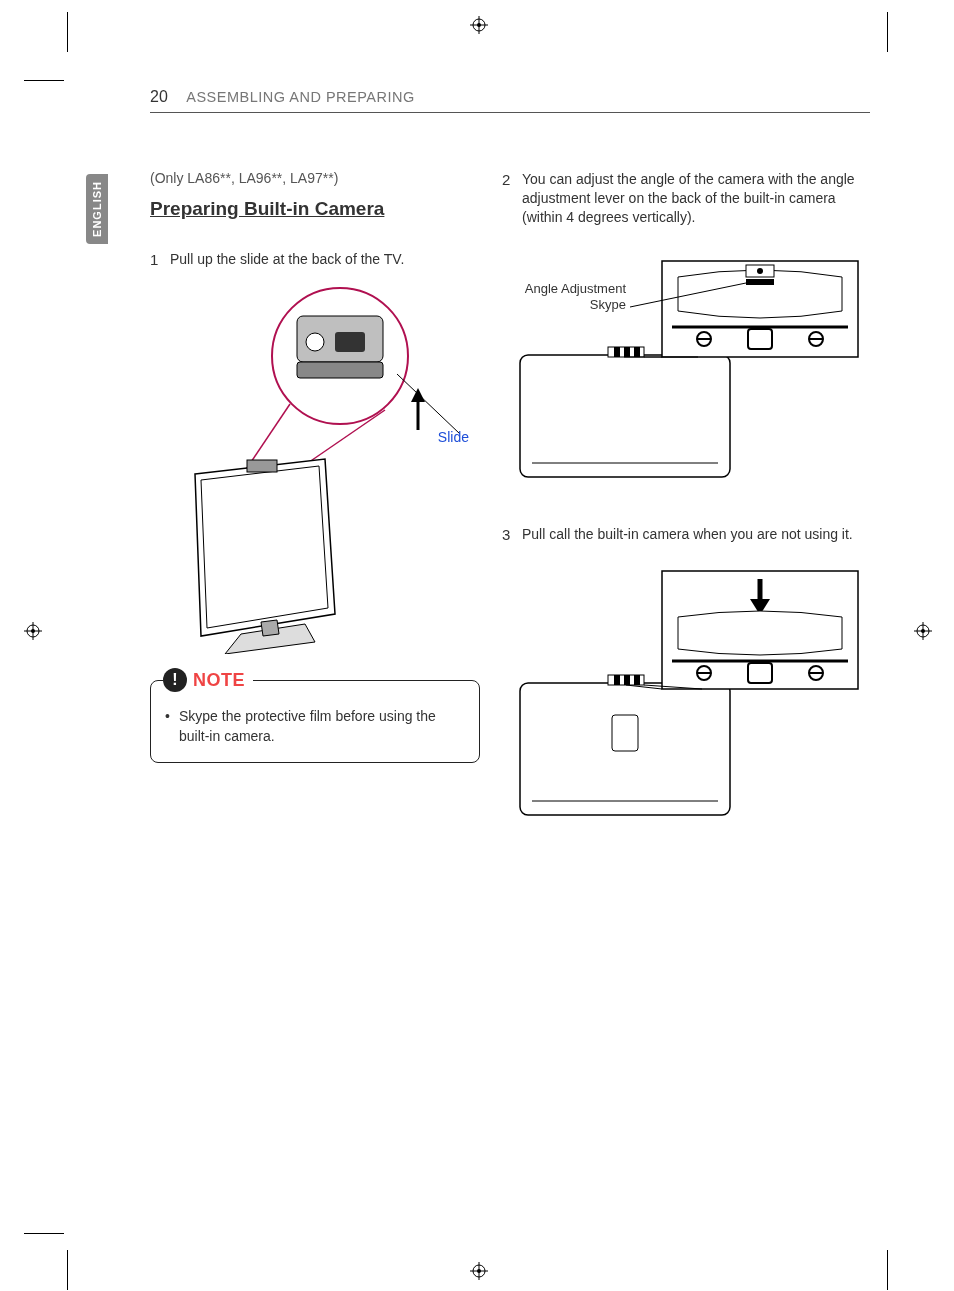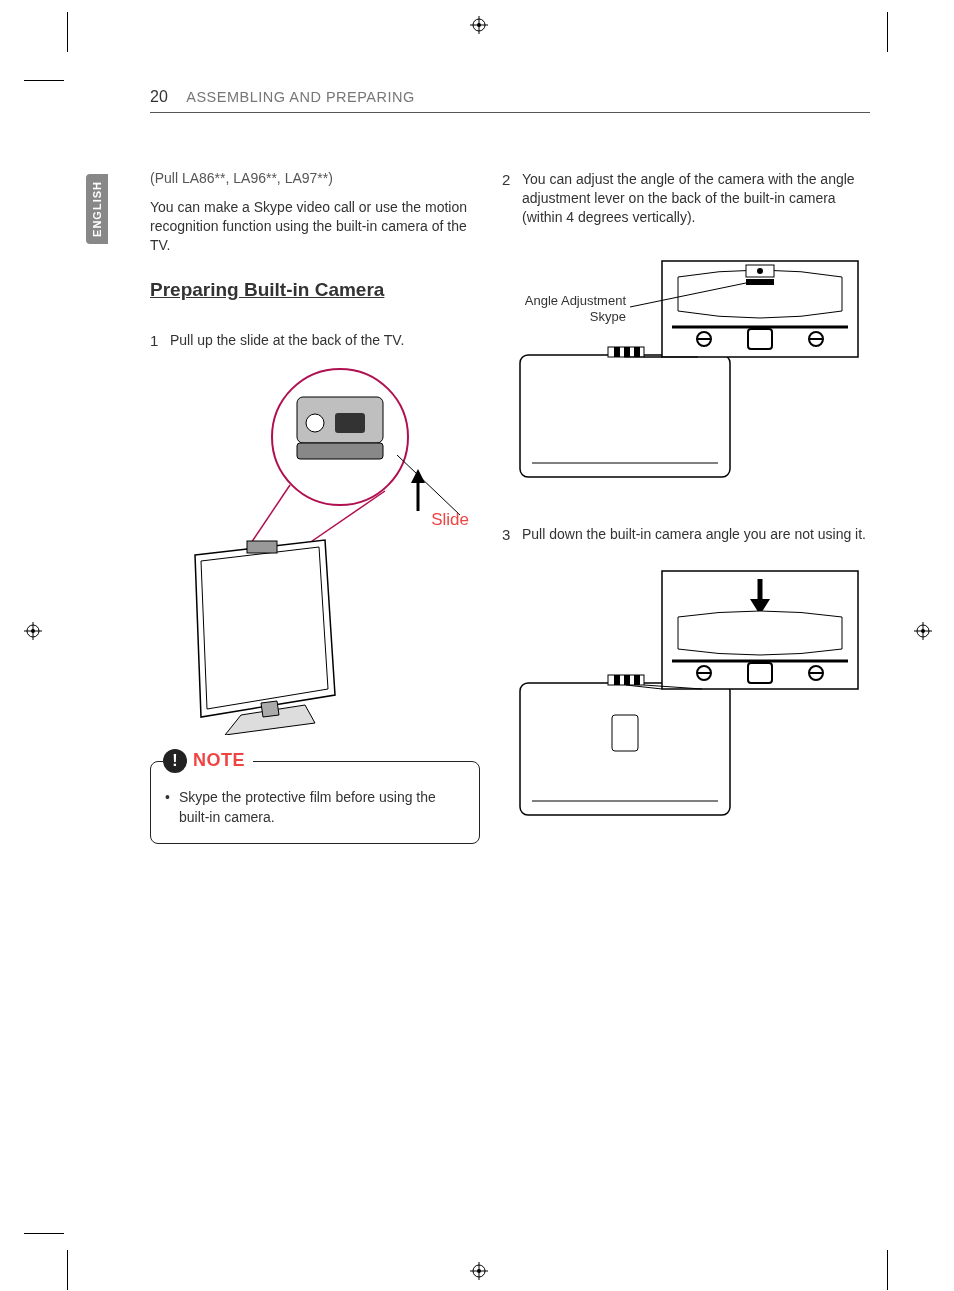--- a/index.html
+++ b/index.html
@@ -37,21 +37,21 @@
   .step .txt { flex: 1; }
 
   
   .fig { position: relative; margin: 0 auto; }
   .fig svg { display: block; }
 
   .fig1 { width: 300px; height: 370px; margin-top: 10px; margin-bottom: 26px; }
   .fig2 { width: 350px; height: 230px; margin-top: 28px; margin-bottom: 40px; }
   .fig3 { width: 350px; height: 260px; margin-top: 20px; }
 
-  .slidelabel { position: absolute; font-size: 17px; color: #ef4444; margin-left: 31px; }
+  .slidelabel { position: absolute; font-size: 14px; color: #1d4ed8; margin-left: 31px; }
 
   
   .notebox { position: relative; border: 1px solid #222; border-radius: 8px; padding: 26px 14px 16px 14px; margin-top: 10px; }
   .notehead { position: absolute; top: -13px; left: 12px; background: #fff; padding: 0 8px 0 0; display: flex; align-items: center; gap: 6px; }
   .noteicon { width: 24px; height: 24px; border-radius: 50%; background: #222; color: #fff; display: flex; align-items: center; justify-content: center; font-weight: bold; font-size: 16px; }
   .notetitle { font-size: 18px; font-weight: bold; color: #ef4444; letter-spacing: .5px; }
   .notebox ul { list-style: none; }
   .notebox li { position: relative; padding-left: 14px; font-size: 14px; line-height: 1.4; color: #333; }
   .notebox li::before { content: "•"; position: absolute; left: 0; top: 0; }
 
@@ -105,22 +105,21 @@
   <div class="hdr">
     <span class="pnum">20</span>
     <span class="sec">ASSEMBLING AND PREPARING</span>
   </div>
 
   <div class="langtab">
     <span>ENGLISH</span>
   </div>
 
   <div class="col left">
-    <p class="models">(Pull LA86**, LA96**, LA97**)</p>
-    <p class="intro">You can make a Skype video call or use the motion recognition function using the built-in camera of the TV.</p>
+    <p class="models">(Only LA86**, LA96**, LA97**)</p>
     <h2 class="sub">Preparing Built-in Camera</h2>
 
     <div class="step">
       <div class="num">1</div>
       <div class="txt">Pull up the slide at the back of the TV.</div>
     </div>
 
     <div class="fig fig1">
       <span class="slidelabel" style="right:-4px; top:145px;">Slide</span>
       <svg viewBox="0 0 300 370">
@@ -161,21 +160,21 @@
     </div>
   </div>
 
   <div class="col right">
     <div class="step">
       <div class="num">2</div>
       <div class="txt">You can adjust the angle of the camera with the angle adjustment lever on the back of the built-in camera (within 4 degrees vertically).</div>
     </div>
 
     <div class="fig fig2">
-      <div class="anglelabel" style="left:-6px; top:38px; width:120px;">
+      <div class="anglelabel" style="left:-6px; top:26px; width:120px;">
         <span>Angle Adjustment</span><br>
         <span>Skype</span>
       </div>
       <svg viewBox="0 0 350 230">
 
         <rect x="8" y="100" width="210" height="122" rx="8" fill="#fff" stroke="#000" stroke-width="1.5"></rect>
         <line x1="20" y1="208" x2="206" y2="208" stroke="#000"></line>
         <rect x="96" y="92" width="36" height="10" fill="#fff" stroke="#000"></rect>
         <rect x="102" y="92" width="6" height="10" fill="#000"></rect>
         <rect x="112" y="92" width="6" height="10" fill="#000"></rect>
@@ -198,21 +197,21 @@
 
         <line x1="118" y1="52" x2="234" y2="28" stroke="#000"></line>
 
         <line x1="150" y1="102" x2="112" y2="102" stroke="#000"></line>
         <line x1="186" y1="102" x2="132" y2="102" stroke="#000"></line>
       </svg>
     </div>
 
     <div class="step">
       <div class="num">3</div>
-      <div class="txt">Pull down the built-in camera angle you are not using it.</div>
+      <div class="txt">Pull call the built-in camera when you are not using it.</div>
     </div>
 
     <div class="fig fig3">
       <svg viewBox="0 0 350 260">
 
         <rect x="8" y="118" width="210" height="132" rx="8" fill="#fff" stroke="#000" stroke-width="1.5"></rect>
         <line x1="20" y1="236" x2="206" y2="236" stroke="#000"></line>
         <rect x="96" y="110" width="36" height="10" fill="#fff" stroke="#000"></rect>
         <rect x="102" y="110" width="6" height="10" fill="#000"></rect>
         <rect x="112" y="110" width="6" height="10" fill="#000"></rect>

